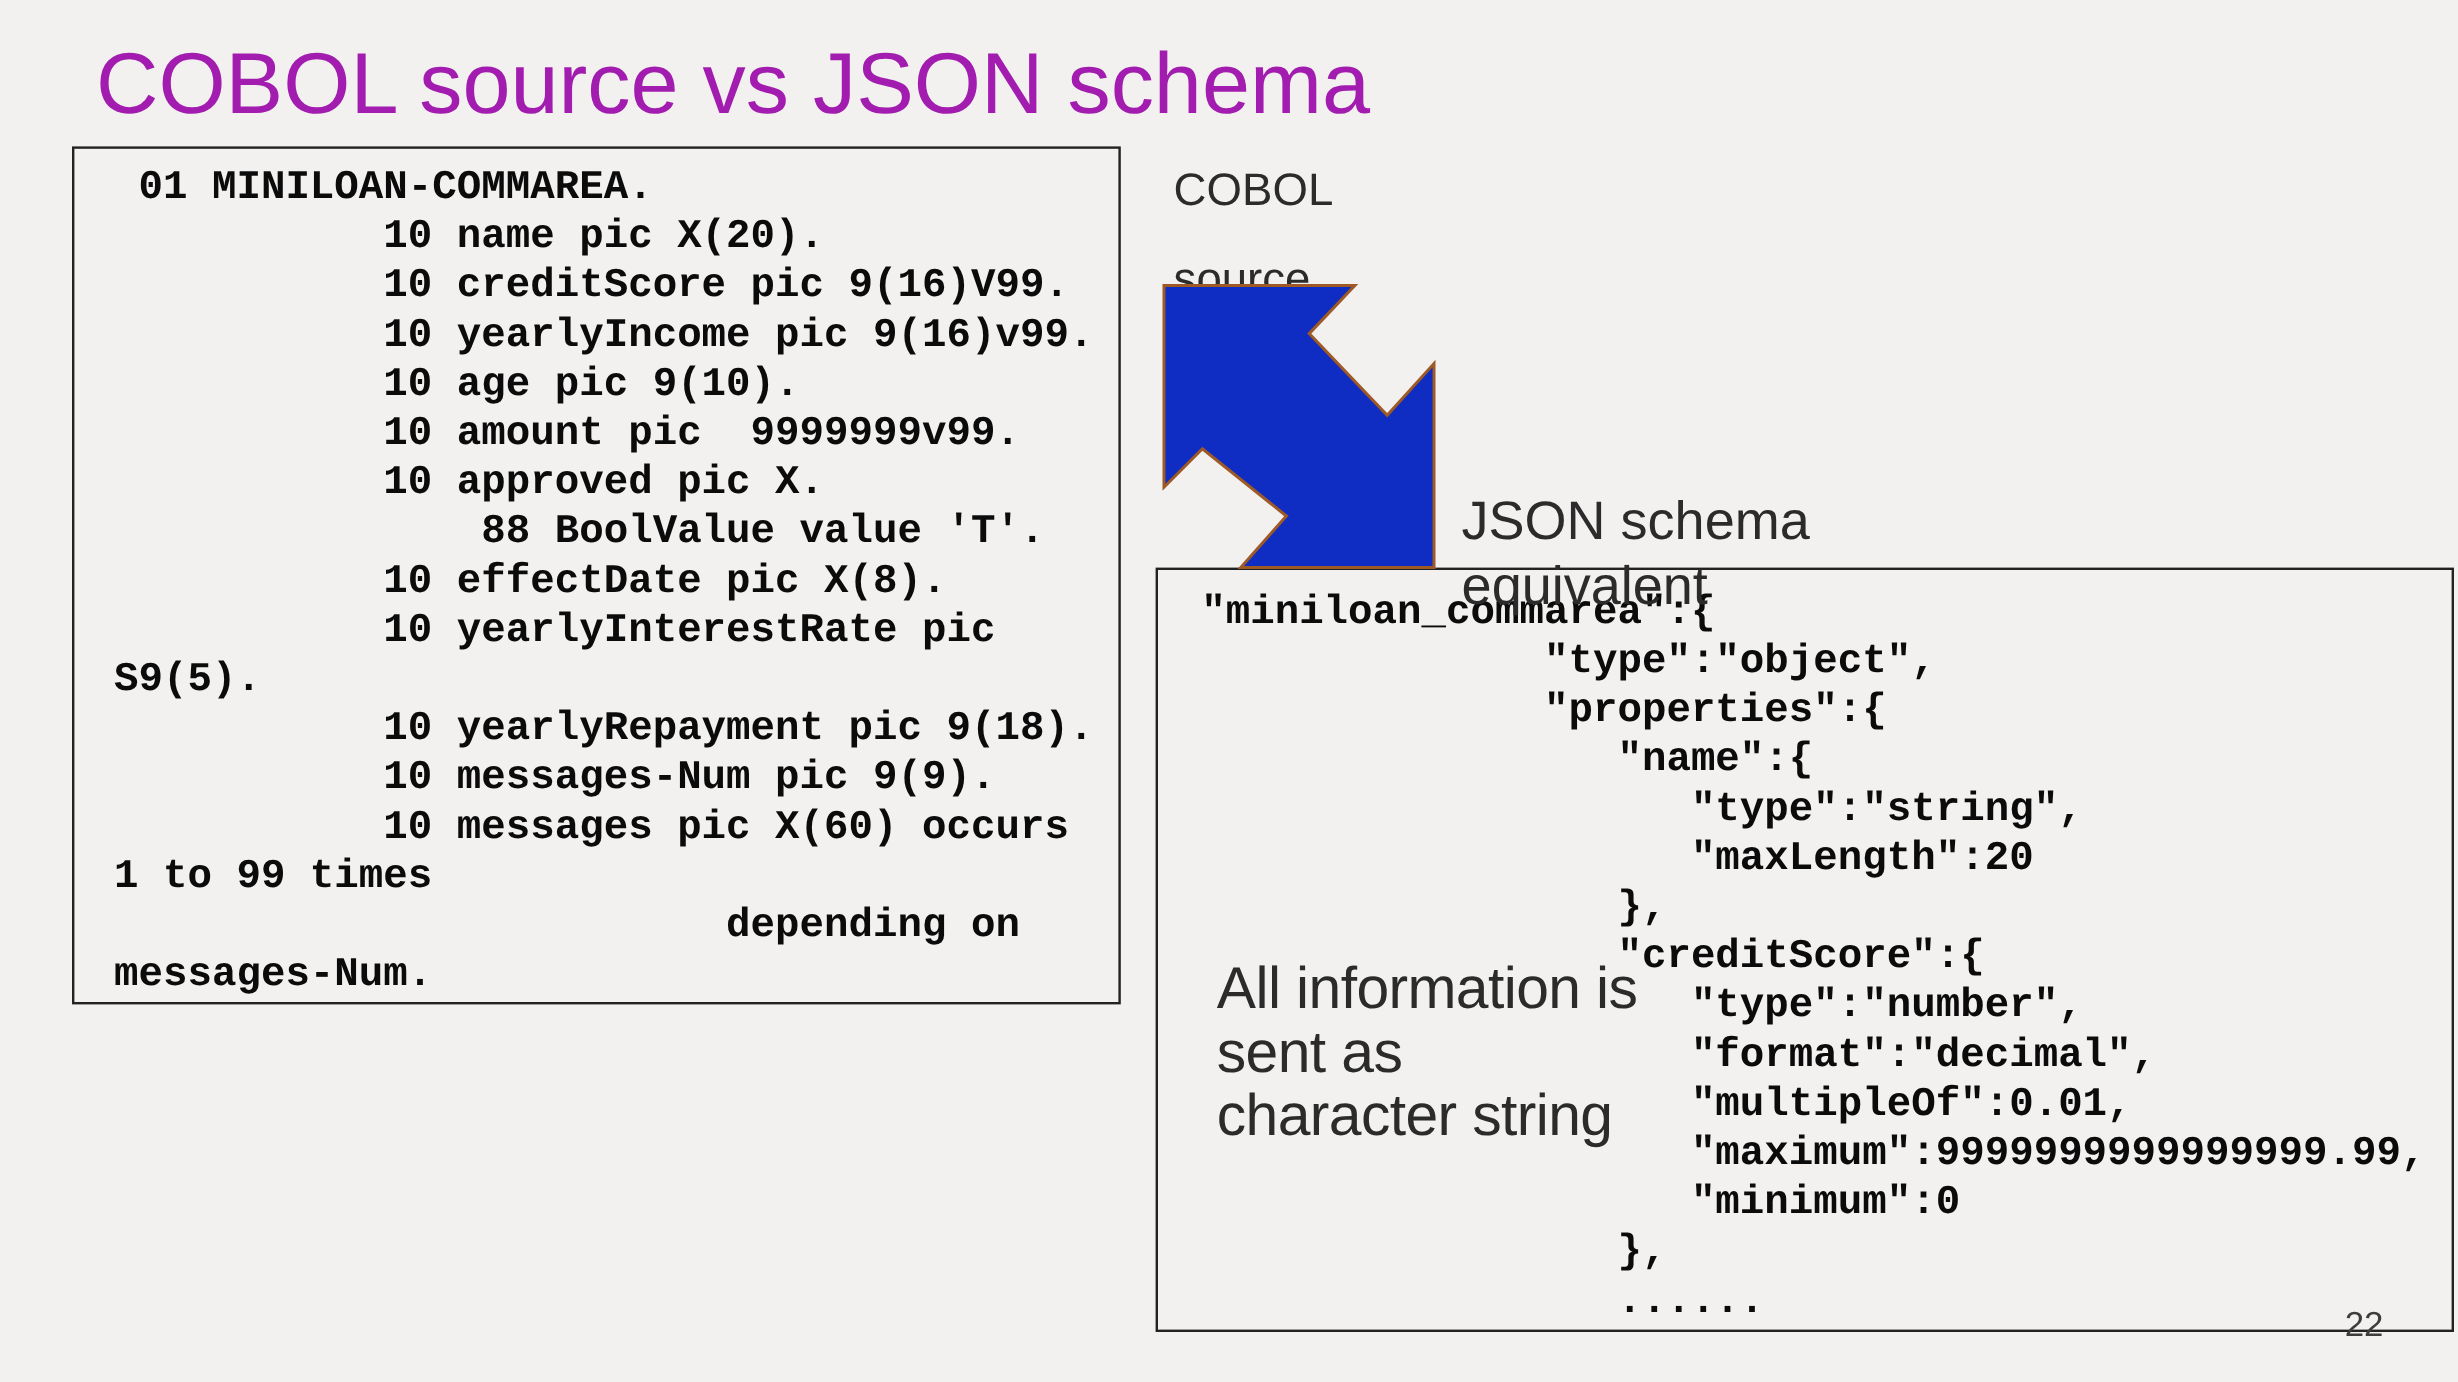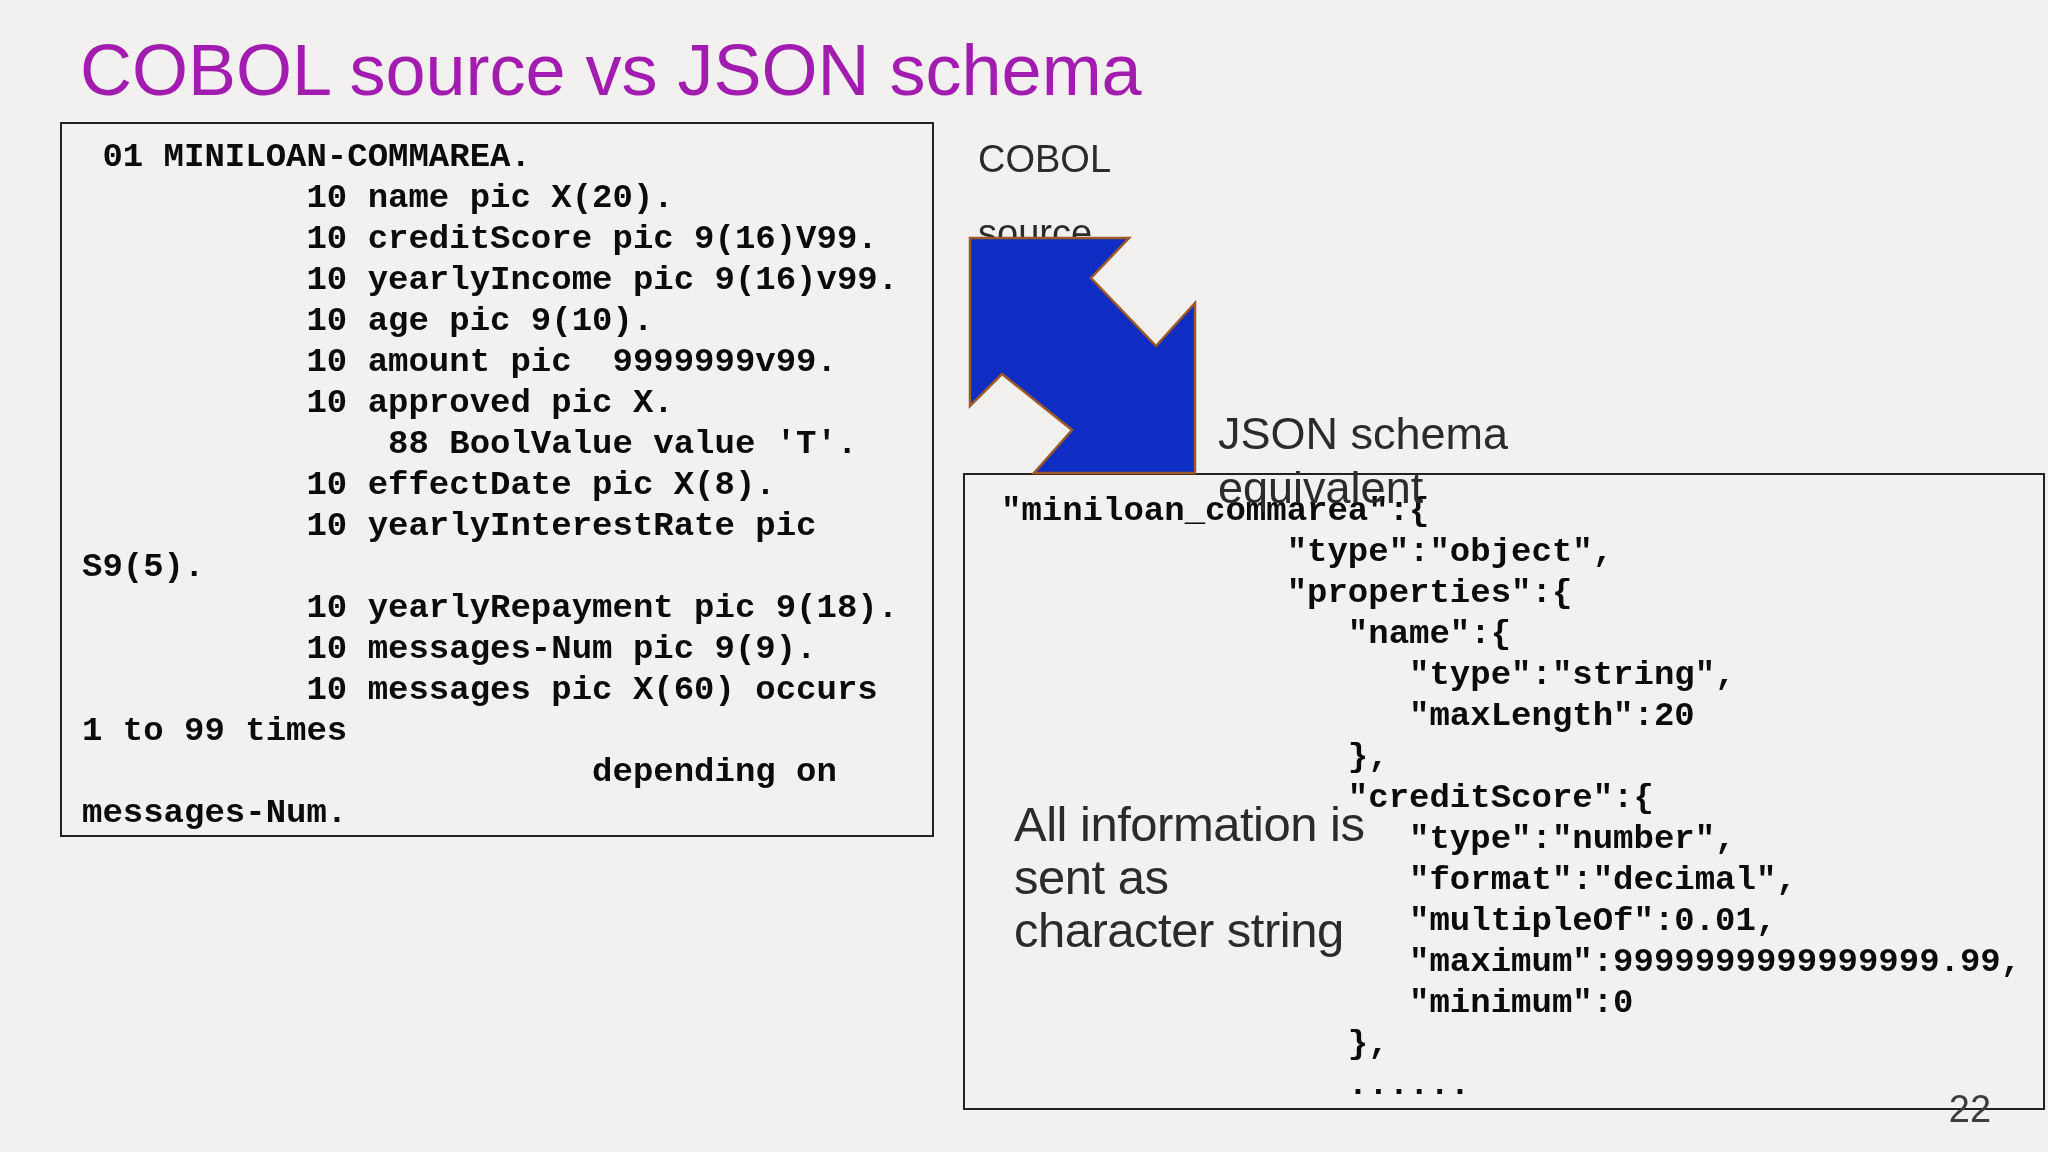--- a/index.html
+++ b/index.html
@@ -14,21 +14,21 @@
     left:80px;top:30px;
     font-size:72px;line-height:80px;font-weight:300;
     color:#a21caf;
     white-space:nowrap;
   }
   .code-box{
     background:transparent;
     border:2px solid #222;
     box-sizing:border-box;
   }
-  .cobol-box{left:60px;top:122px;width:874px;height:715px;}
+  .cobol-box{left:60px;top:122px;width:874px;height:715px;padding-left:13px;}
   .json-box{left:963px;top:473px;width:1082px;height:637px;}
   pre.code{
     margin:0;
     font-family:"Liberation Mono",monospace;
     font-weight:bold;
     font-size:34px;
     line-height:41px;
     color:#0b0b0b;
     white-space:pre;
   }
@@ -44,21 +44,21 @@
   .annotation{
     left:1014px;top:798px;
     font-size:49px;line-height:53px;
     letter-spacing:-0.5px;
     font-weight:300;color:#2b2b2b;
     white-space:pre-line;
   }
   .arrow-svg{left:960px;top:230px;width:245px;height:250px;}
   .page-number{
     left:1930px;top:1088px;width:80px;
-    font-size:38px;font-weight:300;color:#3d3d3d;
+    font-size:29px;font-weight:300;color:#3d3d3d;
     text-align:center;
   }
 </style>
 </head>
 <body>
 
 <div class="abs slide-title">COBOL source vs JSON schema</div>
 
 <div class="abs code-box cobol-box">
   <pre class="code"> 01 MINILOAN-COMMAREA.

